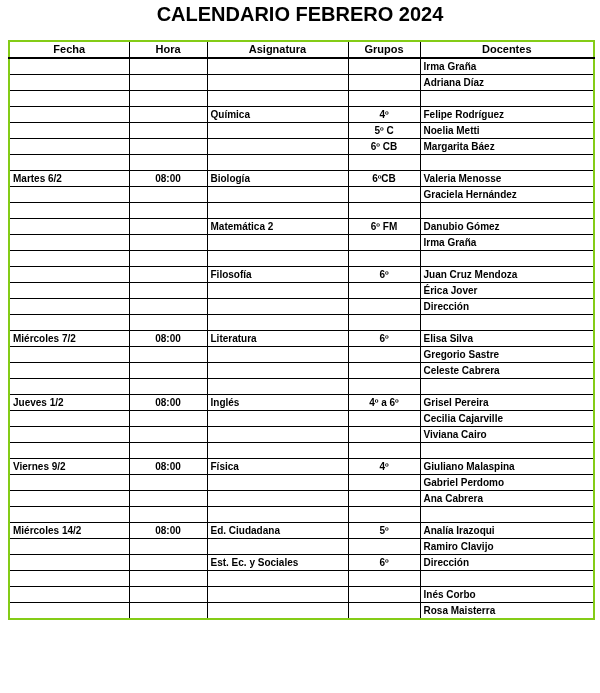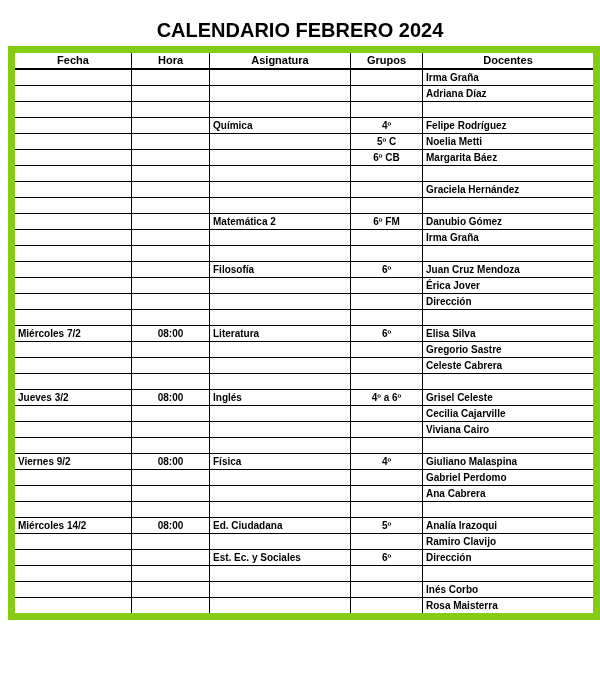--- a/index.html
+++ b/index.html
@@ -10,32 +10,32 @@
   body {
     width: 600px;
     height: 693px;
     overflow: hidden;
     font-family: "Liberation Sans", sans-serif;
     font-weight: 700;
     color: #000000;
   }
   .title {
     margin: 0;
-    padding-top: 18px;
+    padding-top: 2px;
     text-align: center;
     font-size: 20px;
     line-height: 24px;
     font-weight: 700;
   }
   table.cal {
     border-collapse: collapse;
     table-layout: fixed;
-    margin: 4px 0 0 8px;
+    margin: 14px 0 0 8px;
     width: 585px;
-    border: 7px solid #84cc16;
+    border: 2px solid #84cc16;
   }
   table.cal th,
   table.cal td {
     border: 1px solid #000000;
     height: 15px;
     padding: 0 3px;
     font-size: 10px;
     line-height: 15px;
     font-weight: 700;
     overflow: hidden;
@@ -121,20 +121,27 @@
         <td class="a-left">Margarita Báez</td>
       </tr>
       <tr>
         <td class="a-left"></td>
         <td class="a-center"></td>
         <td class="a-left"></td>
         <td class="a-center"></td>
         <td class="a-left"></td>
       </tr>
       <tr>
+        <td class="a-left">Martes 6/2</td>
+        <td class="a-center">08:00</td>
+        <td class="a-left">Biología</td>
+        <td class="a-center">6ºCB</td>
+        <td class="a-left">Valeria Menosse</td>
+      </tr>
+      <tr>
         <td class="a-left"></td>
         <td class="a-center"></td>
         <td class="a-left"></td>
         <td class="a-center"></td>
         <td class="a-left">Graciela Hernández</td>
       </tr>
       <tr>
         <td class="a-left"></td>
         <td class="a-center"></td>
         <td class="a-left"></td>
@@ -212,25 +219,25 @@
         <td class="a-left">Celeste Cabrera</td>
       </tr>
       <tr>
         <td class="a-left"></td>
         <td class="a-center"></td>
         <td class="a-left"></td>
         <td class="a-center"></td>
         <td class="a-left"></td>
       </tr>
       <tr>
-        <td class="a-left">Jueves 3/2</td>
+        <td class="a-left">Jueves 1/2</td>
         <td class="a-center">08:00</td>
         <td class="a-left">Inglés</td>
         <td class="a-center">4º a 6º</td>
-        <td class="a-left">Grisel Celeste</td>
+        <td class="a-left">Grisel Pereira</td>
       </tr>
       <tr>
         <td class="a-left"></td>
         <td class="a-center"></td>
         <td class="a-left"></td>
         <td class="a-center"></td>
         <td class="a-left">Cecilia Cajarville</td>
       </tr>
       <tr>
         <td class="a-left"></td>

